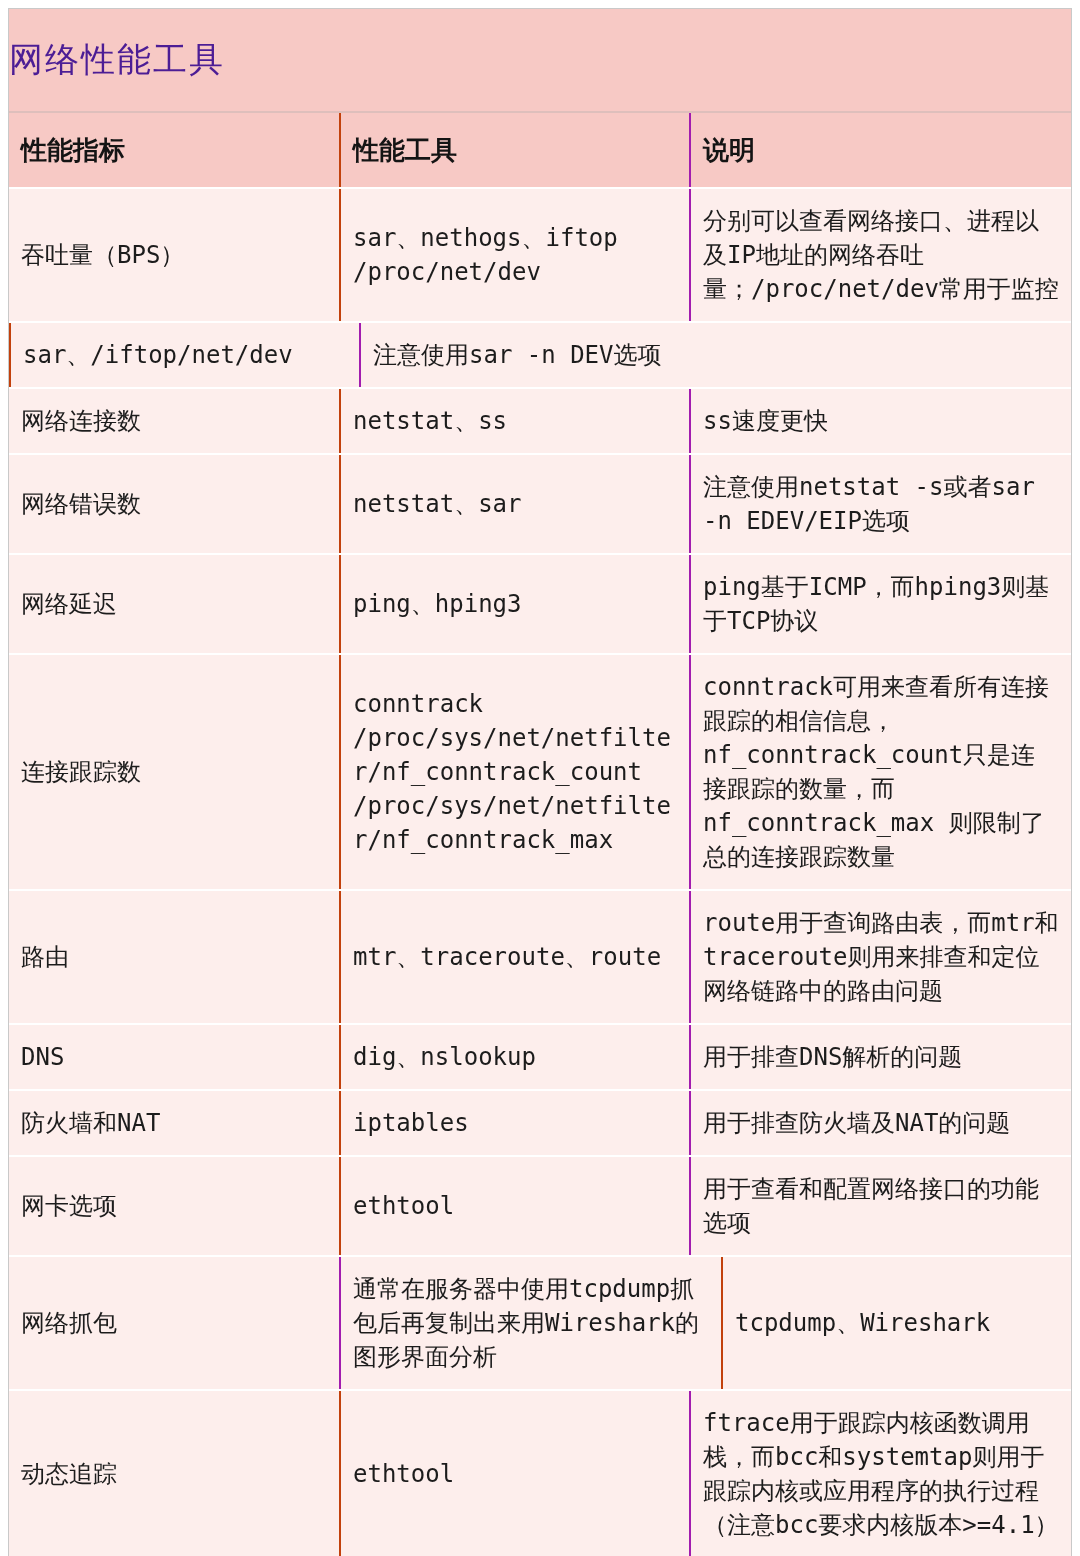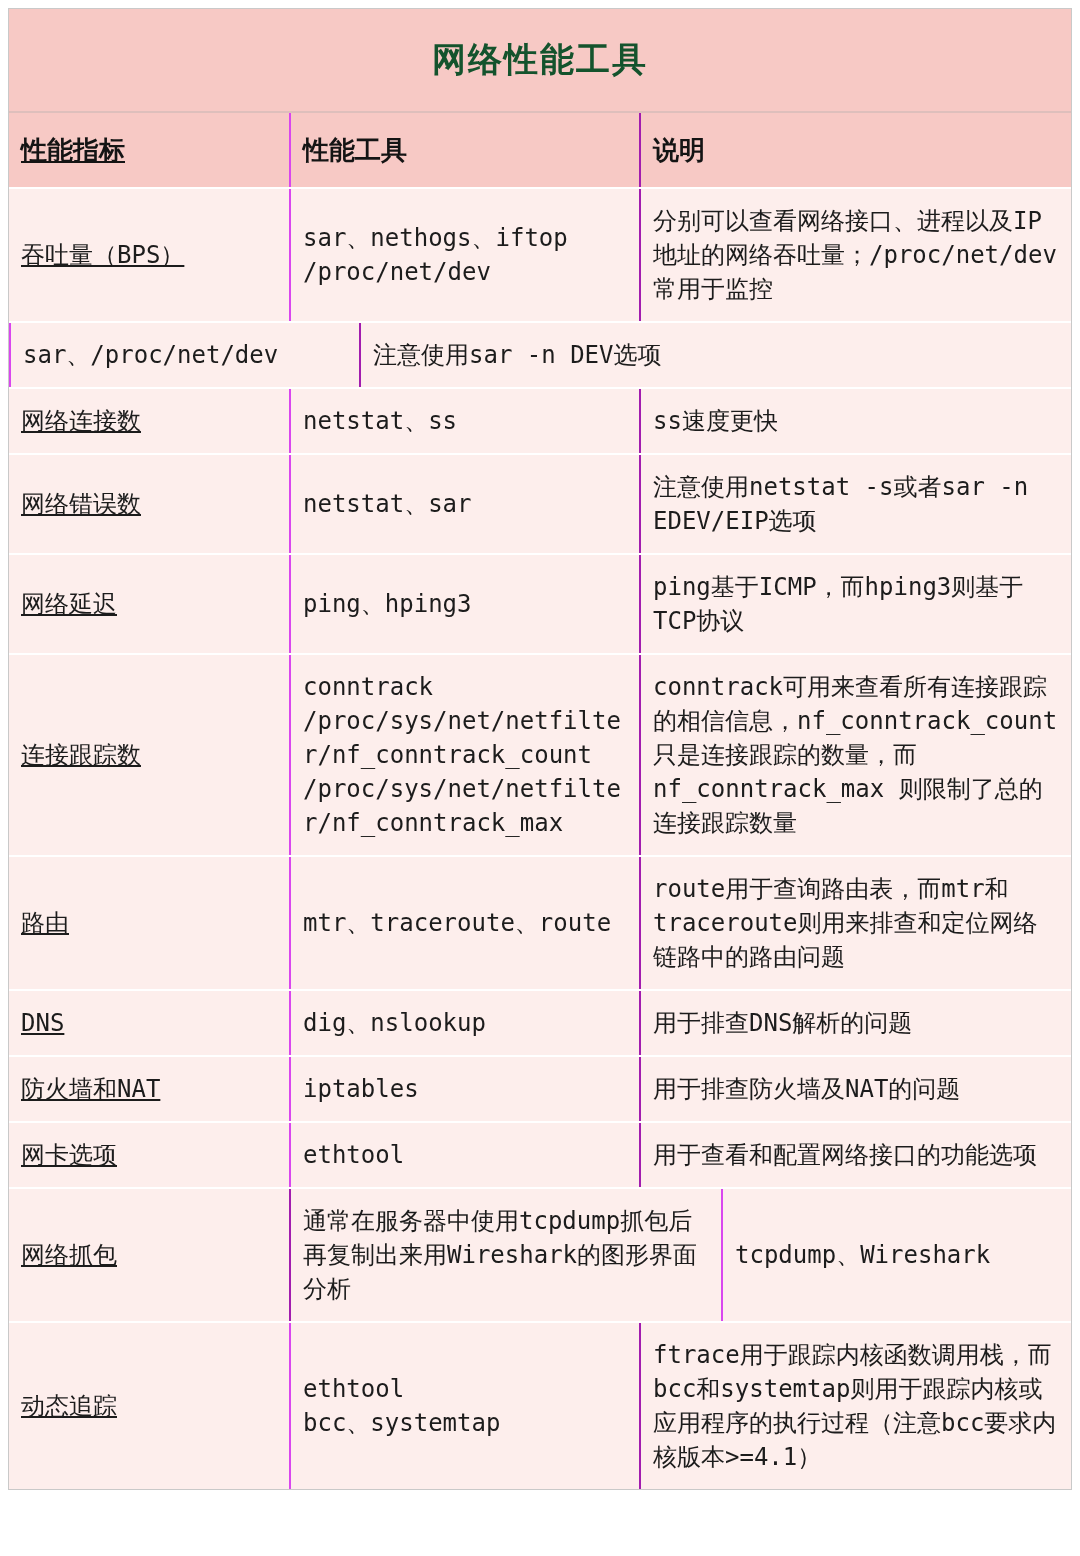--- a/index.html
+++ b/index.html
@@ -16,24 +16,24 @@
     background: #ffffff;
   }
   .table-wrap {
     width: 1064px;
     box-sizing: border-box;
     border: 1px solid #c9c9c9;
     background: #fdeeec;
   }
   .title-row {
     background: #f7c9c5;
-    color: #14532d;
+    color: #4c1d95;
     font-size: 34px;
-    font-weight: bold;
-    text-align: center;
+    font-weight: normal;
+    text-align: left;
     padding: 28px 0 28px;
     letter-spacing: 2px;
     border-bottom: 2px solid #debfbc;
   }
   .header-row {
     display: flex;
     background: #f7c9c5;
   }
   .header-row .cell {
     font-weight: bold;
@@ -50,22 +50,22 @@
   .cell {
     box-sizing: border-box;
     display: flex;
     flex-direction: column;
     justify-content: center;
     color: #1c1c1c;
     font-size: 24px;
     line-height: 34px;
     padding: 15px 12px;
   }
-  .col-metric { width: 280px; text-decoration: underline; }
-  .col-tools  { width: 350px; border-left: 2px solid #d946ef; }
+  .col-metric { width: 330px; }
+  .col-tools  { width: 350px; border-left: 2px solid #c2410c; }
   .col-desc   { flex: 1;      border-left: 2px solid #a21caf; }
   .col-tools, .col-desc, .col-metric {
     font-family: "DejaVu Sans Mono", "DejaVu Sans", monospace;
   }
   .col-tools div { overflow-wrap: anywhere; }
   .col-desc { overflow-wrap: break-word; }
 </style>
 </head>
 <body>
 
@@ -85,21 +85,21 @@
     <div class="cell col-metric">吞吐量（BPS）</div>
     <div class="cell col-tools">
             <div>sar、nethogs、iftop</div>
             <div>/proc/net/dev</div>
           </div>
     <div class="cell col-desc">分别可以查看网络接口、进程以及IP地址的网络吞吐量；/proc/net/dev常用于监控</div>
   </div>
 
   <div class="body-row">
     <div class="cell col-tools">
-            <div>sar、/proc/net/dev</div>
+            <div>sar、/iftop/net/dev</div>
           </div>
     <div class="cell col-desc">注意使用sar -n DEV选项</div>
   </div>
 
   <div class="body-row">
     <div class="cell col-metric">网络连接数</div>
     <div class="cell col-tools">
             <div>netstat、ss</div>
           </div>
     <div class="cell col-desc">ss速度更快</div>
@@ -168,19 +168,18 @@
     <div class="cell col-desc">通常在服务器中使用tcpdump抓包后再复制出来用Wireshark的图形界面分析</div>
     <div class="cell col-tools">
             <div>tcpdump、Wireshark</div>
           </div>
   </div>
 
   <div class="body-row">
     <div class="cell col-metric">动态追踪</div>
     <div class="cell col-tools">
             <div>ethtool</div>
-            <div>bcc、systemtap</div>
           </div>
     <div class="cell col-desc">ftrace用于跟踪内核函数调用栈，而bcc和systemtap则用于跟踪内核或应用程序的执行过程（注意bcc要求内核版本&gt;=4.1）</div>
   </div>
 </div>
   </div>
 </div>
 
 </body></html>

